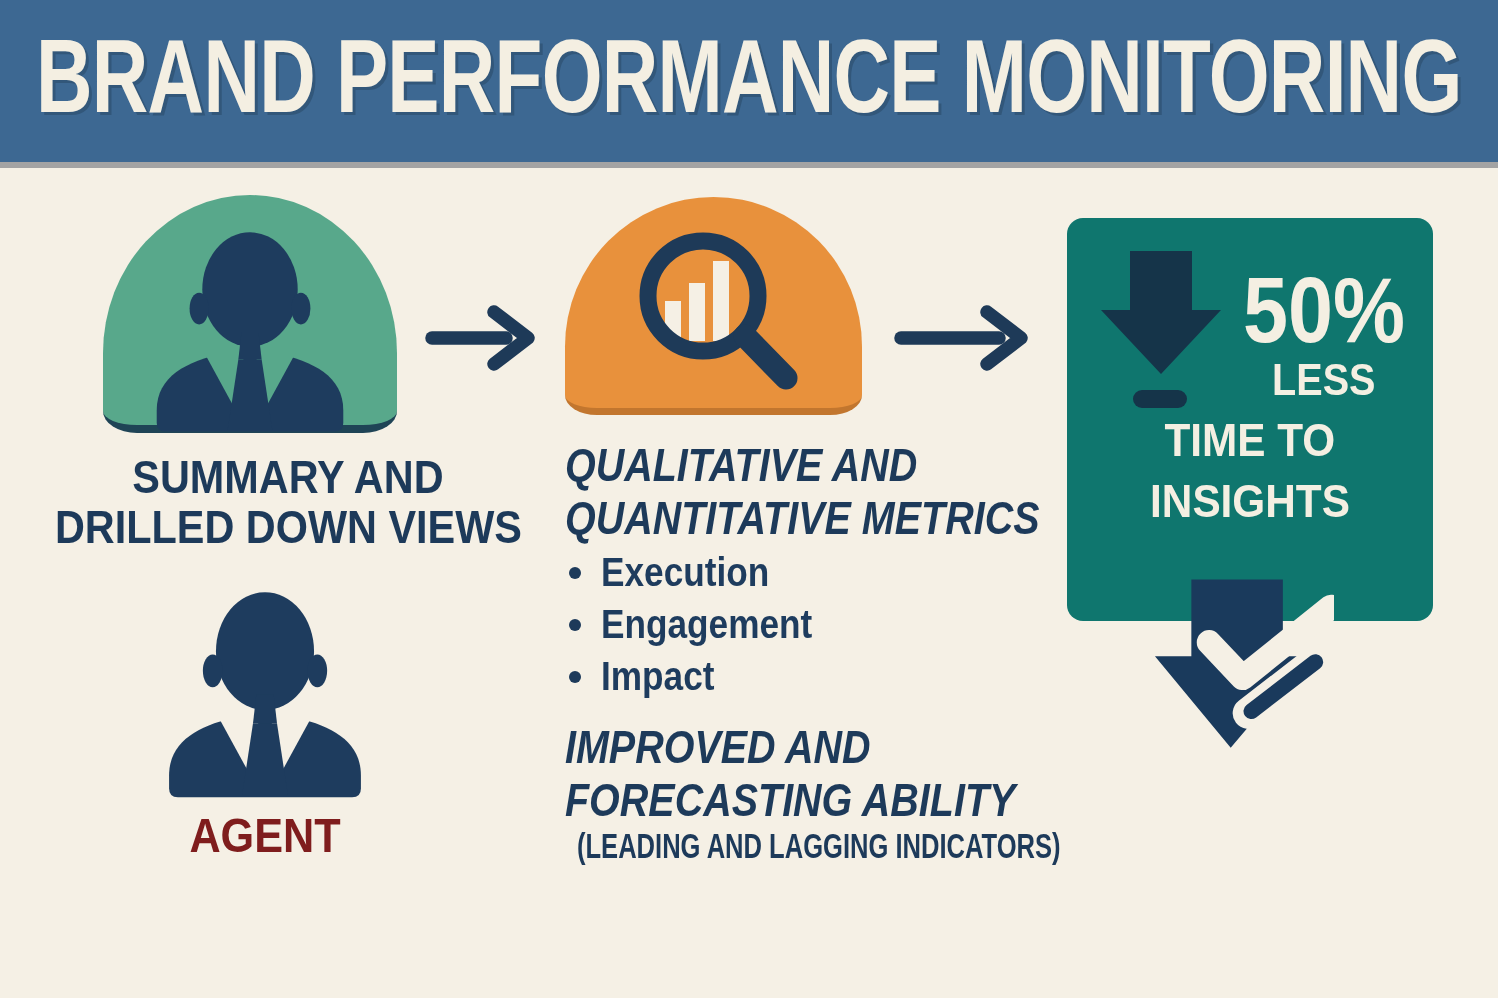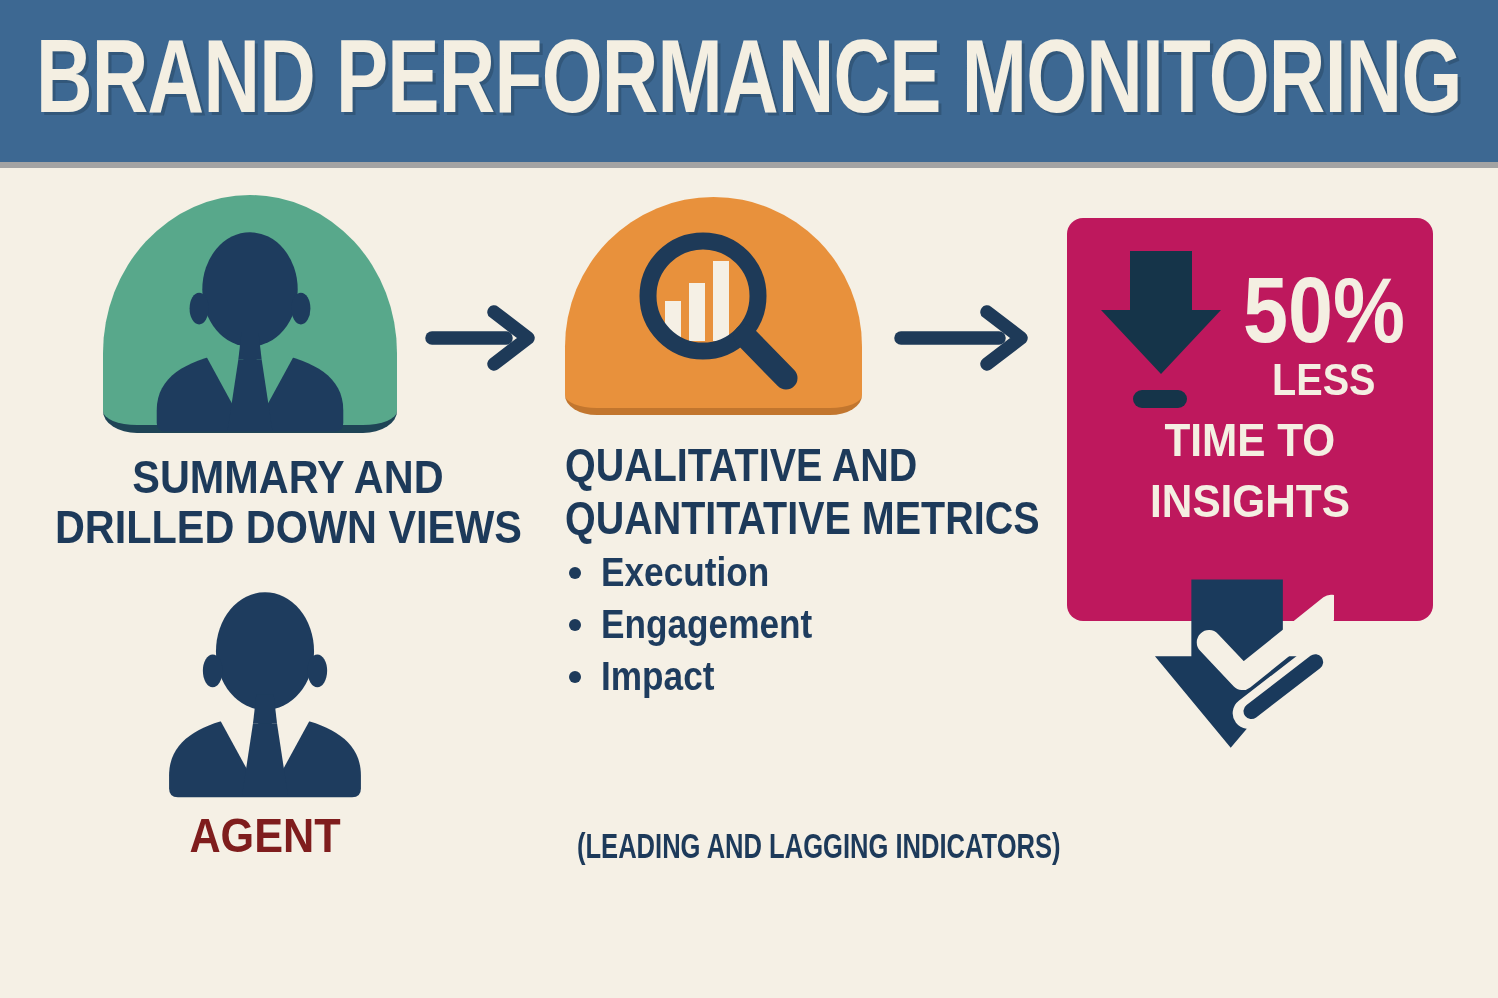--- a/index.html
+++ b/index.html
@@ -58,21 +58,21 @@
   }
   .step1-label .cnd { transform: scaleX(0.9); transform-origin: 50% 50%; }
   .agent-label {
     position: absolute; left: 165px; top: 808px; width: 200px;
     text-align: center; color: #7f1d1d; font-weight: 700; font-size: 48px;
   }
   .agent-label .cnd { transform: scaleX(0.9); transform-origin: 50% 50%; }
   
   .q-heading, .i-heading {
     position: absolute; left: 565px;
-    color: #1d3a5a; font-weight: 700; font-size: 47px; line-height: 53px;
+    color: #1d3a5a; font-weight: 700; font-size: 47px; line-height: 53px; font-style: italic;
   }
   .q-heading { top: 438px; }
   .i-heading { top: 720px; }
   .q-heading .cnd, .i-heading .cnd { transform: scaleX(0.84); transform-origin: 0 50%; }
   .bullets { position: absolute; left: 565px; top: 552px; }
   .bullet-row { display: flex; align-items: center; height: 40px; margin-bottom: 12px; }
   .dot {
     width: 12px; height: 12px; border-radius: 50%;
     background: #1d3a5a; margin: 2px 20px 0 4px; flex: 0 0 auto;
   }
@@ -82,21 +82,21 @@
   }
   .note {
     position: absolute; left: 565px; top: 826px;
     color: #1d3a5a; font-weight: 700; font-size: 35px; margin-left: 12px;
   }
   .note .cnd { transform: scaleX(0.73); transform-origin: 0 50%; }
   
   .result-card {
     position: absolute; left: 1067px; top: 218px;
     width: 366px; height: 403px;
-    background: #be185d; border-radius: 16px;
+    background: #0f766e; border-radius: 16px;
   }
   .down-arrow { position: absolute; left: 30px; top: 30px; width: 130px; height: 165px; }
   .stat-value {
     position: absolute; left: 148px; top: 40px; width: 218px;
     text-align: center; color: #f4efe2; font-weight: 700; font-size: 92px;
   }
   .stat-value .cnd { transform: scaleX(0.88); transform-origin: 50% 50%; }
   .stat-less {
     position: absolute; left: 148px; top: 136px; width: 218px;
     text-align: center; color: #f4efe2; font-weight: 700; font-size: 45px;
@@ -192,20 +192,24 @@
     <div class="bullet-row">
       <span class="dot"></span>
       <span class="btext">Engagement</span>
     </div>
     <div class="bullet-row">
       <span class="dot"></span>
       <span class="btext">Impact</span>
     </div>
   </div>
 
+  <div class="i-heading">
+    <div><span class="cnd">IMPROVED AND</span></div>
+    <div><span class="cnd">FORECASTING ABILITY</span></div>
+  </div>
 
   <div class="note">
     <span class="cnd">(LEADING AND LAGGING INDICATORS)</span>
   </div>
 
   <svg class="arrow-2" viewBox="0 0 136 76">
     <g stroke="#1e3a58" stroke-width="13.5" fill="none" stroke-linecap="round" stroke-linejoin="round">
       <path d="M8,38 L106,38"></path>
       <path d="M94,12 L128,38 L94,64"></path>
     </g>

